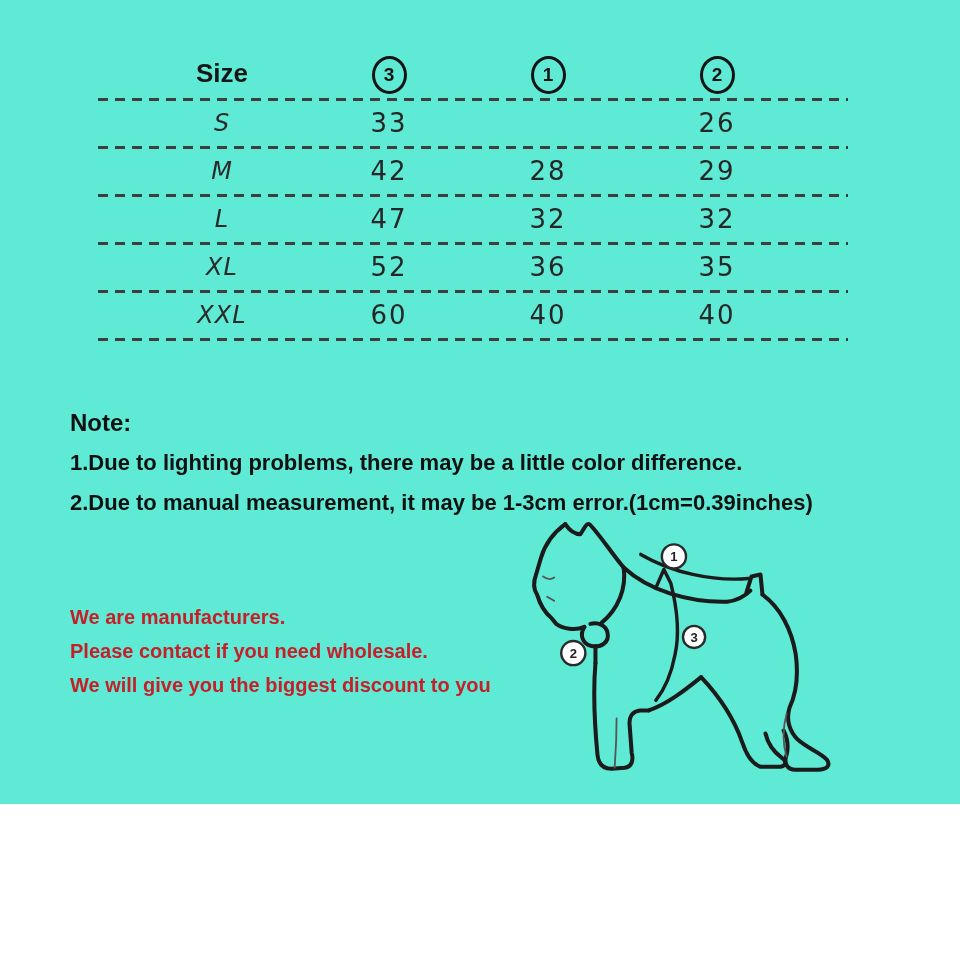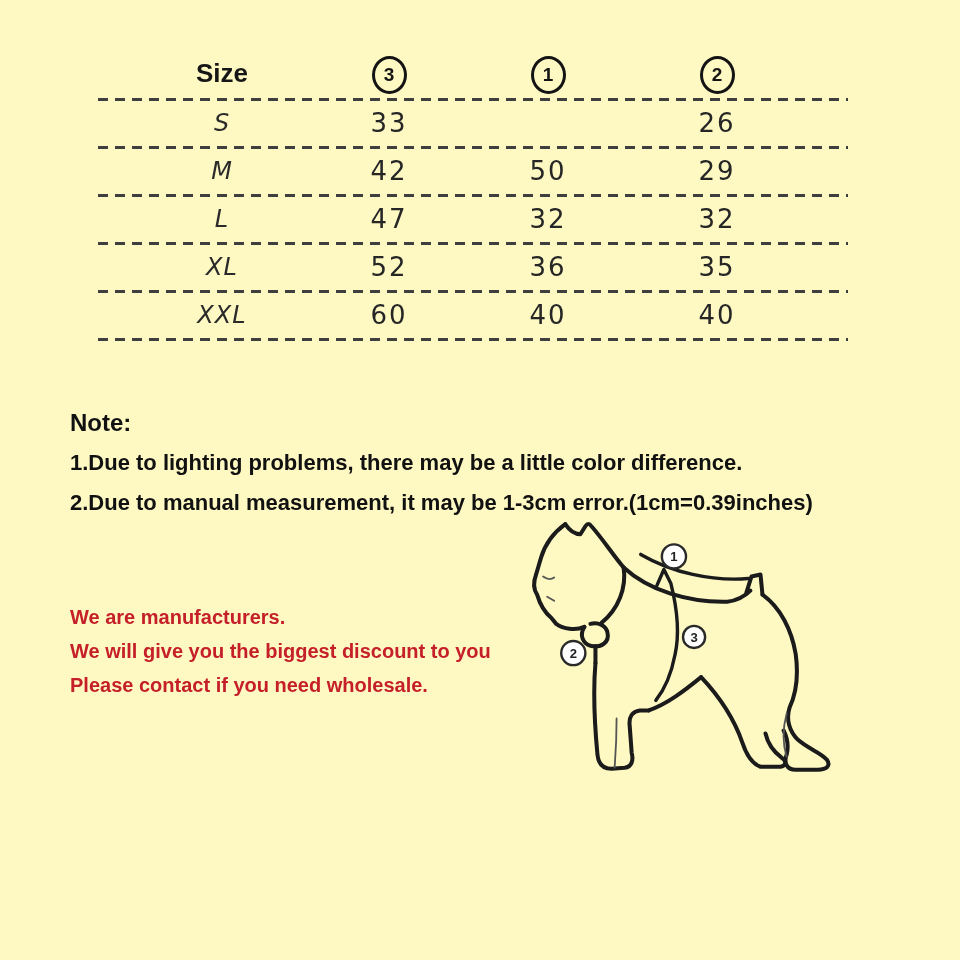--- a/index.html
+++ b/index.html
@@ -1,17 +1,17 @@
 <!DOCTYPE html>
 <html><head>
 <meta charset="utf-8">
 <style>
   html,body{margin:0;padding:0;background:#fff;}
   .canvas{
-    position:relative;width:960px;height:960px;background:#fef9c3;overflow:hidden;
+    position:relative;width:960px;height:804px;background:#5eead4;overflow:hidden;
     font-family:"Liberation Sans",sans-serif;color:#222;
   }
 
   
   .size-table{position:absolute;left:98px;top:48px;width:750px;}
   .trow{position:relative;height:45px;}
   .trow.header{height:50px;}
   .cell{
     position:absolute;width:170px;text-align:center;
     font-family:"DejaVu Sans",sans-serif;
@@ -79,21 +79,21 @@
     <div class="trow">
       <span class="cell c0 size-label">S</span>
       <span class="cell c1">33</span>
       <span class="cell c3">26</span>
     </div>
     <div class="sep"></div>
 
     <div class="trow">
       <span class="cell c0 size-label">M</span>
       <span class="cell c1">42</span>
-      <span class="cell c2">50</span>
+      <span class="cell c2">28</span>
       <span class="cell c3">29</span>
     </div>
     <div class="sep"></div>
 
     <div class="trow">
       <span class="cell c0 size-label">L</span>
       <span class="cell c1">47</span>
       <span class="cell c2">32</span>
       <span class="cell c3">32</span>
     </div>
@@ -117,22 +117,22 @@
   </section>
 
   <section class="note">
     <h2>Note:</h2>
     <p>1.Due to lighting problems, there may be a little color difference.</p>
     <p>2.Due to manual measurement, it may be 1-3cm error.(1cm=0.39inches)</p>
   </section>
 
   <section class="wholesale">
     <p>We are manufacturers.</p>
+    <p>Please contact if you need wholesale.</p>
     <p>We will give you the biggest discount to you</p>
-    <p>Please contact if you need wholesale.</p>
   </section>
 
   <svg class="dog" viewBox="0 0 320 270" xmlns="http://www.w3.org/2000/svg">
 
     <path d="M42,12 C46,18 51,22 57,22 L62,14 C64,11 66,11 68,14 C78,25 89,42 100,55"></path>
 
     <path d="M42,12 C31,20 22,32 18,45 L13,62 C10,70 10,76 14,82 C17,92 22,100 28,105 L33,111 C40,116 52,118 61,114"></path>
     <path class="thin" d="M20,64 C24,67 28,67 31,65"></path>
     <path class="thin" d="M24,84 L31,88"></path>
 

